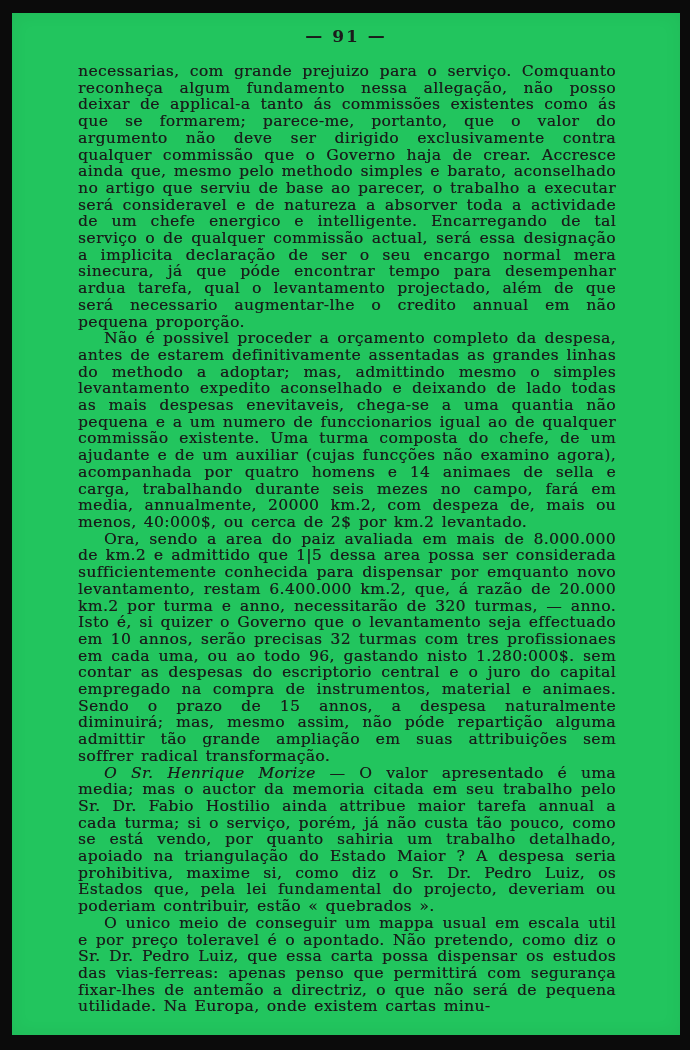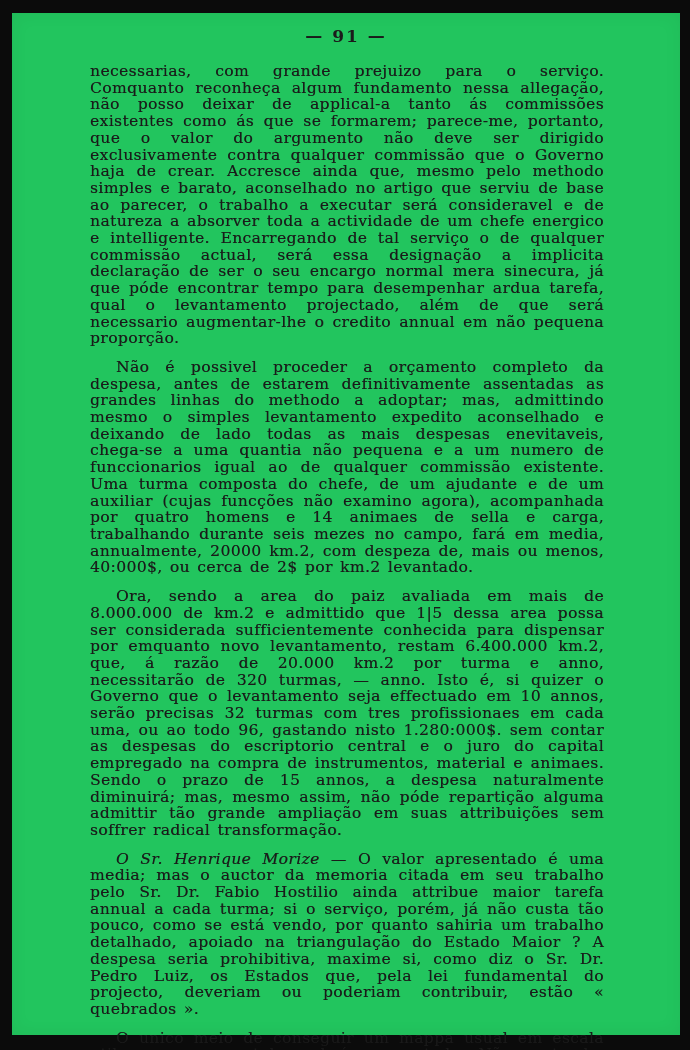--- a/index.html
+++ b/index.html
@@ -39,21 +39,21 @@
     text-align: justify;
     font-family: "DejaVu Serif", serif;
     font-size: 15.5px;
     line-height: 16.7px;
     letter-spacing: 0.4px;
     word-spacing: 2px;
     color: #1a1a1a;
     text-shadow: 0.3px 0.3px 0 rgba(20,20,20,0.55);
   }
   p.para {
-    margin: 12px;
+    margin: 0;
     padding: 0;
     text-indent: 26px;
   }
   p.para.no-indent {
     text-indent: 0;
   }
   .speaker {
     font-style: italic;
   }
 </style>

